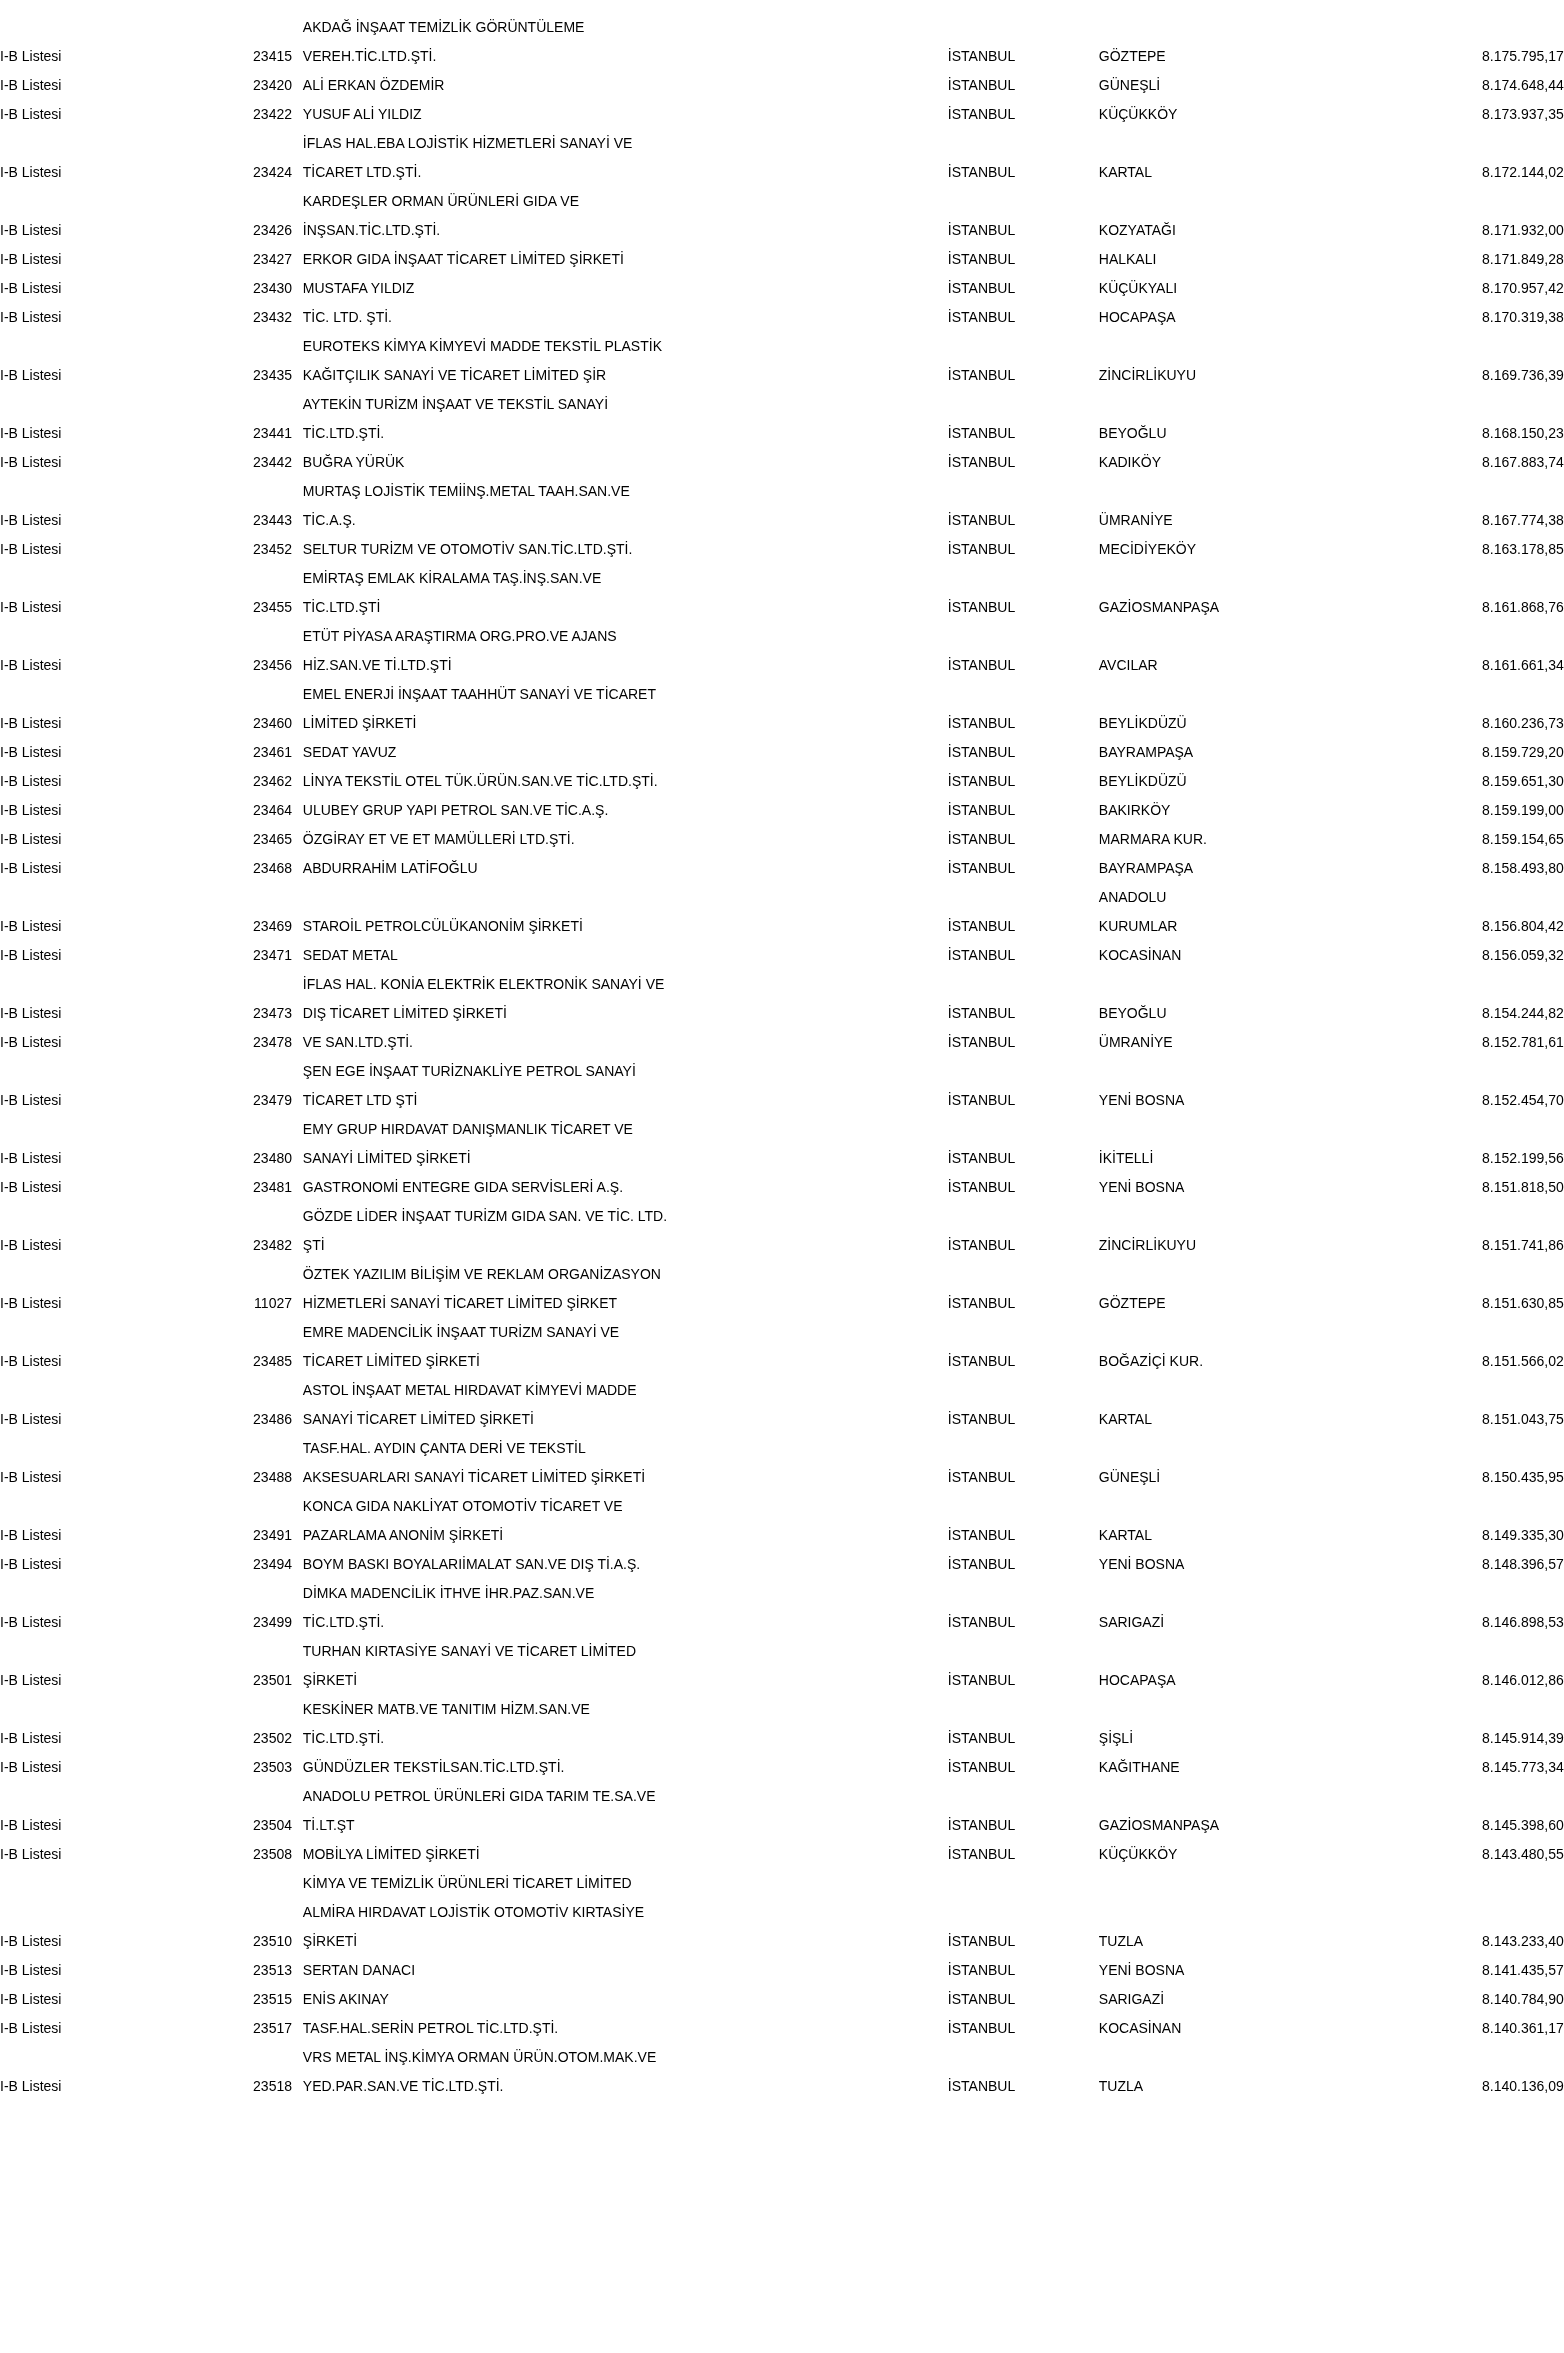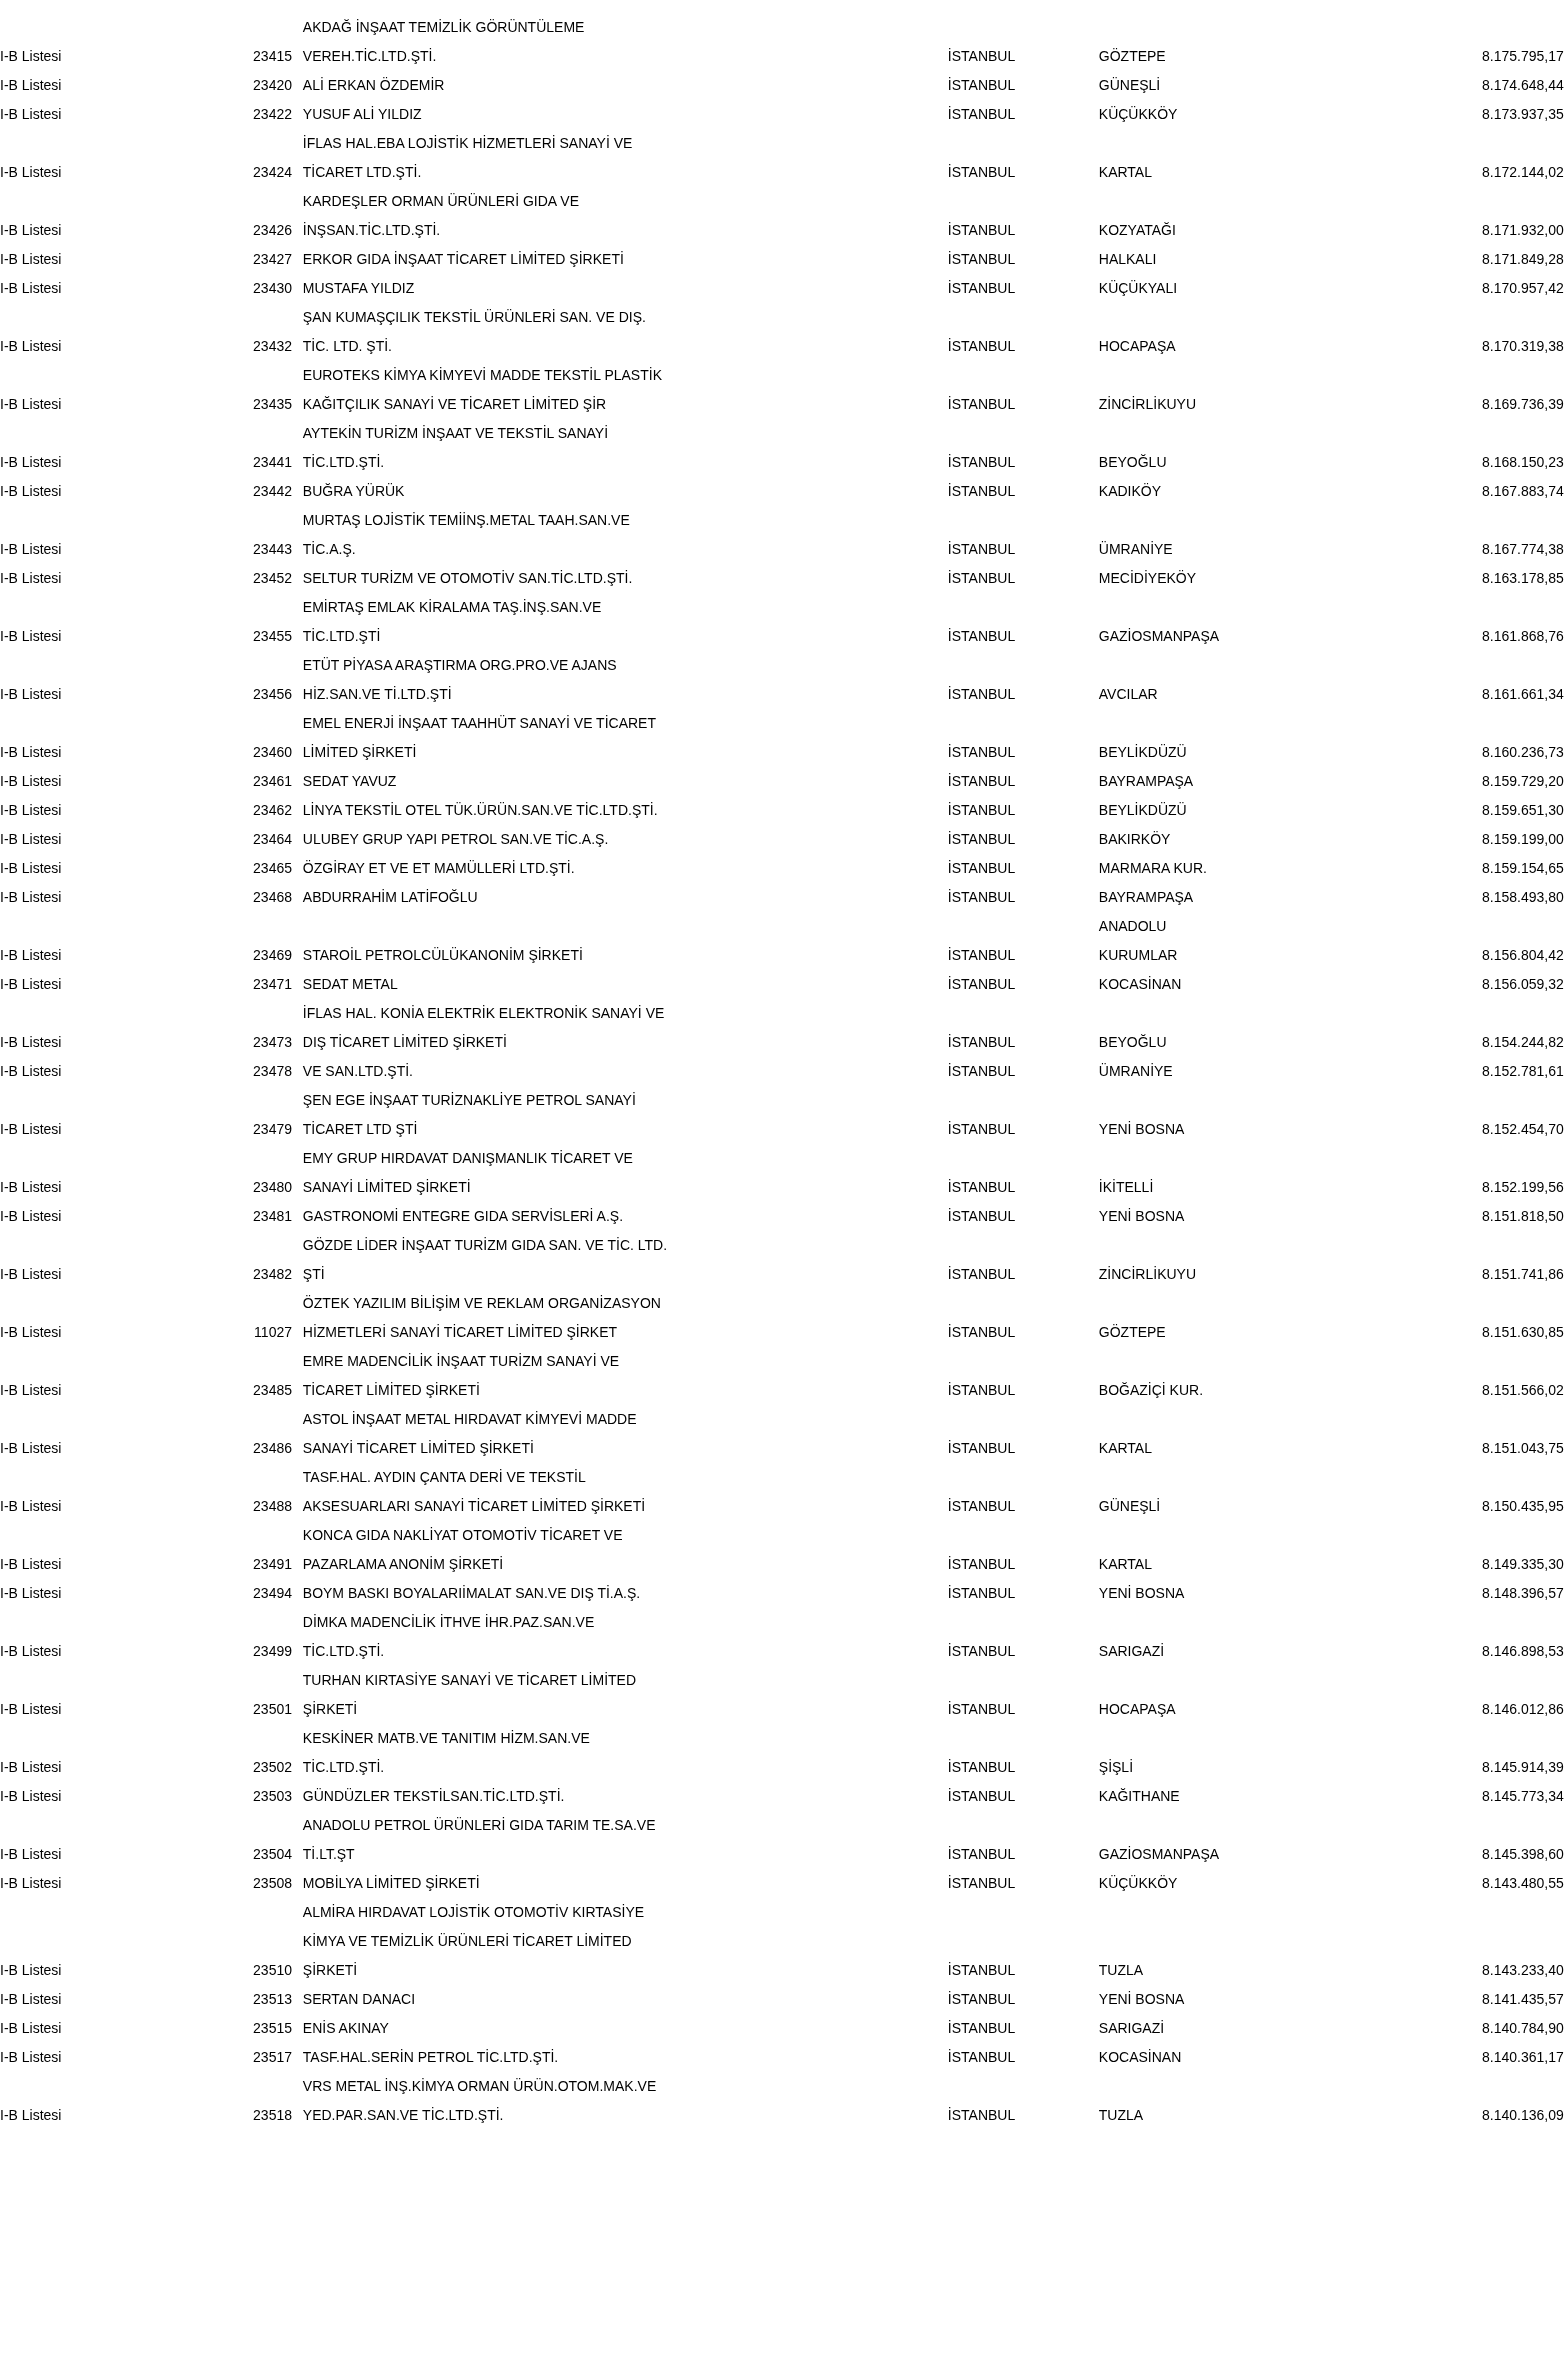--- a/index.html
+++ b/index.html
@@ -193,31 +193,20 @@
           <td class="col-list">I-B Listesi</td>
           <td class="blank-cell"></td>
           <td class="col-no">23430</td>
           <td class="blank-cell"></td>
           <td class="col-name">MUSTAFA YILDIZ</td>
           <td class="col-city">İSTANBUL</td>
           <td class="blank-cell"></td>
           <td class="col-dist">KÜÇÜKYALI</td>
           <td class="col-amount">8.170.957,42</td>
         </tr>
-        <tr class="wrap-row">
-          <td class="col-list"></td>
-          <td class="blank-cell"></td>
-          <td class="col-no"></td>
-          <td class="blank-cell"></td>
-          <td class="col-name wrap-name">ŞAN KUMAŞÇILIK TEKSTİL ÜRÜNLERİ SAN. VE DIŞ.</td>
-          <td class="col-city"></td>
-          <td class="blank-cell"></td>
-          <td class="col-dist wrap-dist"></td>
-          <td class="col-amount"></td>
-        </tr>
         <tr class="data-row">
           <td class="col-list">I-B Listesi</td>
           <td class="blank-cell"></td>
           <td class="col-no">23432</td>
           <td class="blank-cell"></td>
           <td class="col-name">TİC. LTD. ŞTİ.</td>
           <td class="col-city">İSTANBUL</td>
           <td class="blank-cell"></td>
           <td class="col-dist">HOCAPAŞA</td>
           <td class="col-amount">8.170.319,38</td>
@@ -803,32 +792,32 @@
           <td class="col-city">İSTANBUL</td>
           <td class="blank-cell"></td>
           <td class="col-dist">KÜÇÜKKÖY</td>
           <td class="col-amount">8.143.480,55</td>
         </tr>
         <tr class="wrap-row">
           <td class="col-list"></td>
           <td class="blank-cell"></td>
           <td class="col-no"></td>
           <td class="blank-cell"></td>
+          <td class="col-name wrap-name">KİMYA VE TEMİZLİK ÜRÜNLERİ TİCARET LİMİTED</td>
+          <td class="col-city"></td>
+          <td class="blank-cell"></td>
+          <td class="col-dist wrap-dist"></td>
+          <td class="col-amount"></td>
+        </tr>
+        <tr class="wrap-row">
+          <td class="col-list"></td>
+          <td class="blank-cell"></td>
+          <td class="col-no"></td>
+          <td class="blank-cell"></td>
           <td class="col-name wrap-name">ALMİRA HIRDAVAT LOJİSTİK OTOMOTİV KIRTASİYE</td>
-          <td class="col-city"></td>
-          <td class="blank-cell"></td>
-          <td class="col-dist wrap-dist"></td>
-          <td class="col-amount"></td>
-        </tr>
-        <tr class="wrap-row">
-          <td class="col-list"></td>
-          <td class="blank-cell"></td>
-          <td class="col-no"></td>
-          <td class="blank-cell"></td>
-          <td class="col-name wrap-name">KİMYA VE TEMİZLİK ÜRÜNLERİ TİCARET LİMİTED</td>
           <td class="col-city"></td>
           <td class="blank-cell"></td>
           <td class="col-dist wrap-dist"></td>
           <td class="col-amount"></td>
         </tr>
         <tr class="data-row">
           <td class="col-list">I-B Listesi</td>
           <td class="blank-cell"></td>
           <td class="col-no">23510</td>
           <td class="blank-cell"></td>

